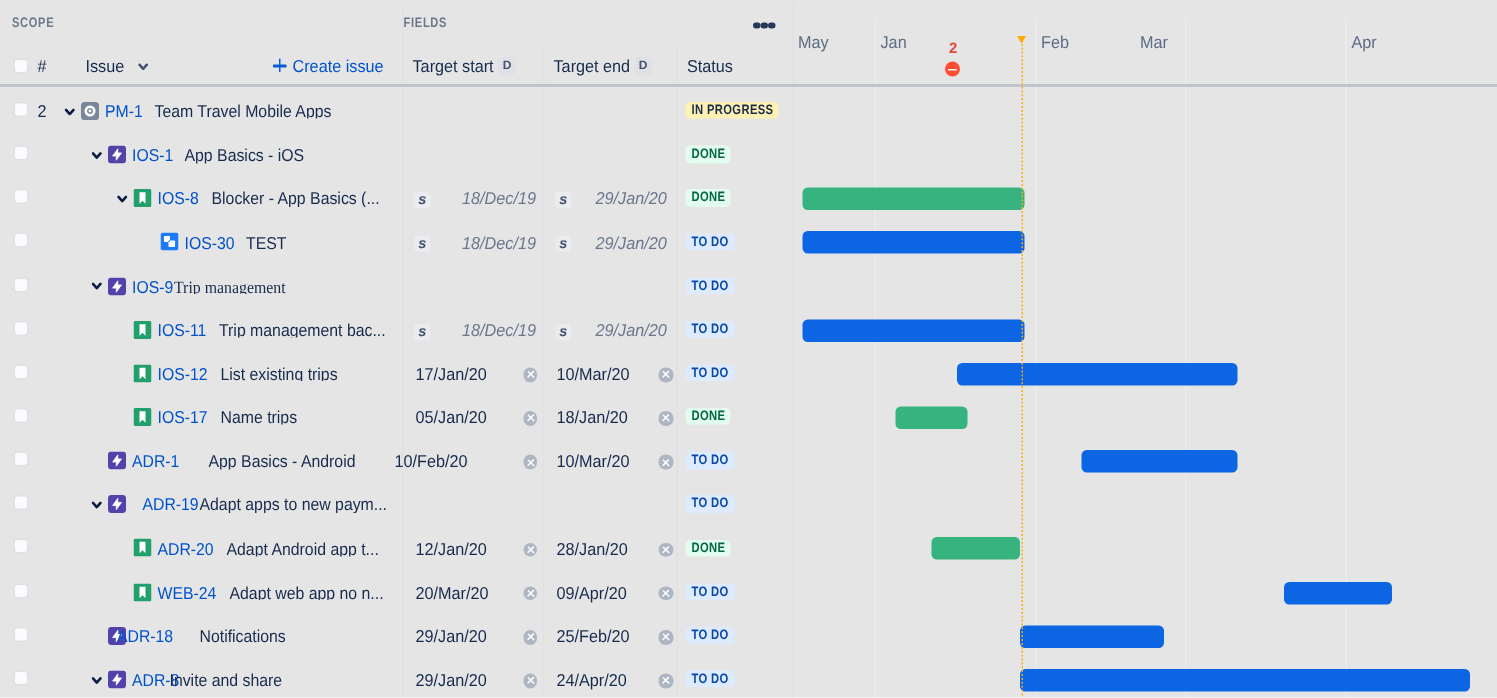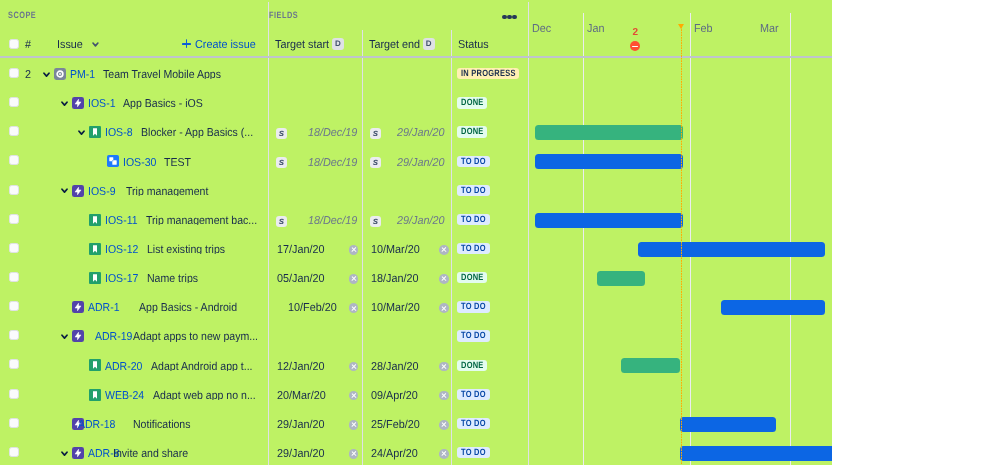--- a/index.html
+++ b/index.html
@@ -1,19 +1,19 @@
 <!DOCTYPE html>
 <html><head>
 <meta charset="utf-8">
 <title>Roadmap</title>
 <style>
 *{box-sizing:border-box;margin:0;padding:0}
 html,body{width:998px;height:465px;overflow:hidden;background:#fff}
 body{font-family:"Liberation Sans",sans-serif;color:#172B4D;font-size:11.5px;-webkit-font-smoothing:antialiased;text-rendering:geometricPrecision}
-#app{position:relative;width:832px;height:465px;overflow:hidden;background:#bef264}
+#app{position:relative;width:998px;height:465px;overflow:hidden;background:#e5e5e5}
 .sx{display:inline-block;transform:scaleX(0.94);transform-origin:left center;white-space:nowrap}
 .isum .sx{transform:scaleX(0.918)}
 .ikey .sx{transform:scaleX(0.915)}
 
 
 .hdr-sec{position:absolute;font-size:9.2px;font-weight:bold;letter-spacing:.62px;color:#6B778C;line-height:7px}
 .hdr-sec>span{transform:scaleX(0.80)}
 .scope-lbl{left:8px;top:12px}
 .fields-lbl{left:269px;top:12px}
 .dots{position:absolute;left:502.3px;top:15px;width:14.4px;height:4.3px;display:flex;align-items:center;justify-content:space-between}
@@ -115,21 +115,21 @@
   <div class="plus"></div>
   <div class="ci-txt"><span class="sx">Create issue</span></div>
 
   <div class="colh tstart"><span class="sx">Target start</span></div>
   <div class="dbadge db1"><span>D</span></div>
   <div class="colh tend"><span class="sx">Target end</span></div>
   <div class="dbadge db2"><span>D</span></div>
   <div class="colh statush"><span class="sx">Status</span></div>
 
   <div id="months">
-      <div class="mon" style="left:532px"><span class="sx">Dec</span></div>
+      <div class="mon" style="left:532px"><span class="sx">May</span></div>
       <div class="mon" style="left:587px"><span class="sx">Jan</span></div>
       <div class="mon" style="left:694px"><span class="sx">Feb</span></div>
       <div class="mon" style="left:760px"><span class="sx">Mar</span></div>
       <div class="mon" style="left:901px"><span class="sx">Apr</span></div>
     </div>
   <div class="hdr-bottom"></div>
 
   <div id="grid">
       <div class="row" style="top:57px">
         <div class="chk rowchk"></div>
@@ -213,21 +213,21 @@
             <path d="M1.0 1.25 L3.5 4.1 L6.0 1.25" fill="none" stroke="#091E42" stroke-width="1.7" stroke-linecap="round" stroke-linejoin="round"></path>
           </svg>
         </div>
         <div class="itype" style="left:71.7px">
           <svg width="12" height="12" viewBox="0 0 12 12">
             <rect width="12" height="12" rx="2.3" fill="#5243AA"></rect>
             <path d="M6.55 2.2 L6.55 4.95 L9.0 4.95 L5.5 9.8 L5.5 7.05 L3.05 7.05 Z" fill="#fff" stroke="#fff" stroke-width="0.5" stroke-linejoin="round"></path>
           </svg>
         </div>
         <div class="ikey" style="left:87.7px"><span class="sx">IOS-9</span></div>
-        <div class="isum" style="left: 126px; max-width: 142.807px;"><span class="sx">Trip management</span></div>
+        <div class="isum" style="left: 116px; max-width: 142.807px; font-family: Liberation Serif, serif;"><span class="sx">Trip management</span></div>
         <div class="stbadge st-todo" style="width: 33.0756px;"><span>TO DO</span></div>
       </div>
       <div class="row" style="top:202.714285px">
         <div class="chk rowchk"></div>
         <div class="itype" style="left:89.4px">
           <svg width="12" height="12" viewBox="0 0 12 12">
             <rect width="12" height="12" rx="1.1" fill="#22A06B"></rect>
             <path d="M4.0 2.15 h4.0 v7.6 l-2.0 -2.0 l-2.0 2.0 Z" fill="#fff"></path>
           </svg>
         </div>
@@ -274,21 +274,21 @@
       <div class="row" style="top:290.142856px">
         <div class="chk rowchk"></div>
         <div class="itype" style="left:71.7px">
           <svg width="12" height="12" viewBox="0 0 12 12">
             <rect width="12" height="12" rx="2.3" fill="#5243AA"></rect>
             <path d="M6.55 2.2 L6.55 4.95 L9.0 4.95 L5.5 9.8 L5.5 7.05 L3.05 7.05 Z" fill="#fff" stroke="#fff" stroke-width="0.5" stroke-linejoin="round"></path>
           </svg>
         </div>
         <div class="ikey" style="left:87.7px"><span class="sx">ADR-1</span></div>
         <div class="isum" style="left: 139px; max-width: 138.718px;"><span class="sx">App Basics - Android</span></div>
-        <div class="dt" style="left:288px"><span class="sx">10/Feb/20</span></div>
+        <div class="dt" style="left:263px"><span class="sx">10/Feb/20</span></div>
         <span class="clearx" style="left:348.9px"></span>
         <div class="dt" style="left:370.8px"><span class="sx">10/Mar/20</span></div>
         <span class="clearx" style="left:439.3px"></span>
         <div class="stbadge st-todo" style="width: 33.0756px;"><span>TO DO</span></div>
       </div>
       <div class="row" style="top:319.285713px">
         <div class="chk rowchk"></div>
         <div class="twisty" style="left:60.6px">
           <svg width="7" height="5.5" viewBox="0 0 7 5.5">
             <path d="M1.0 1.25 L3.5 4.1 L6.0 1.25" fill="none" stroke="#091E42" stroke-width="1.7" stroke-linecap="round" stroke-linejoin="round"></path>

